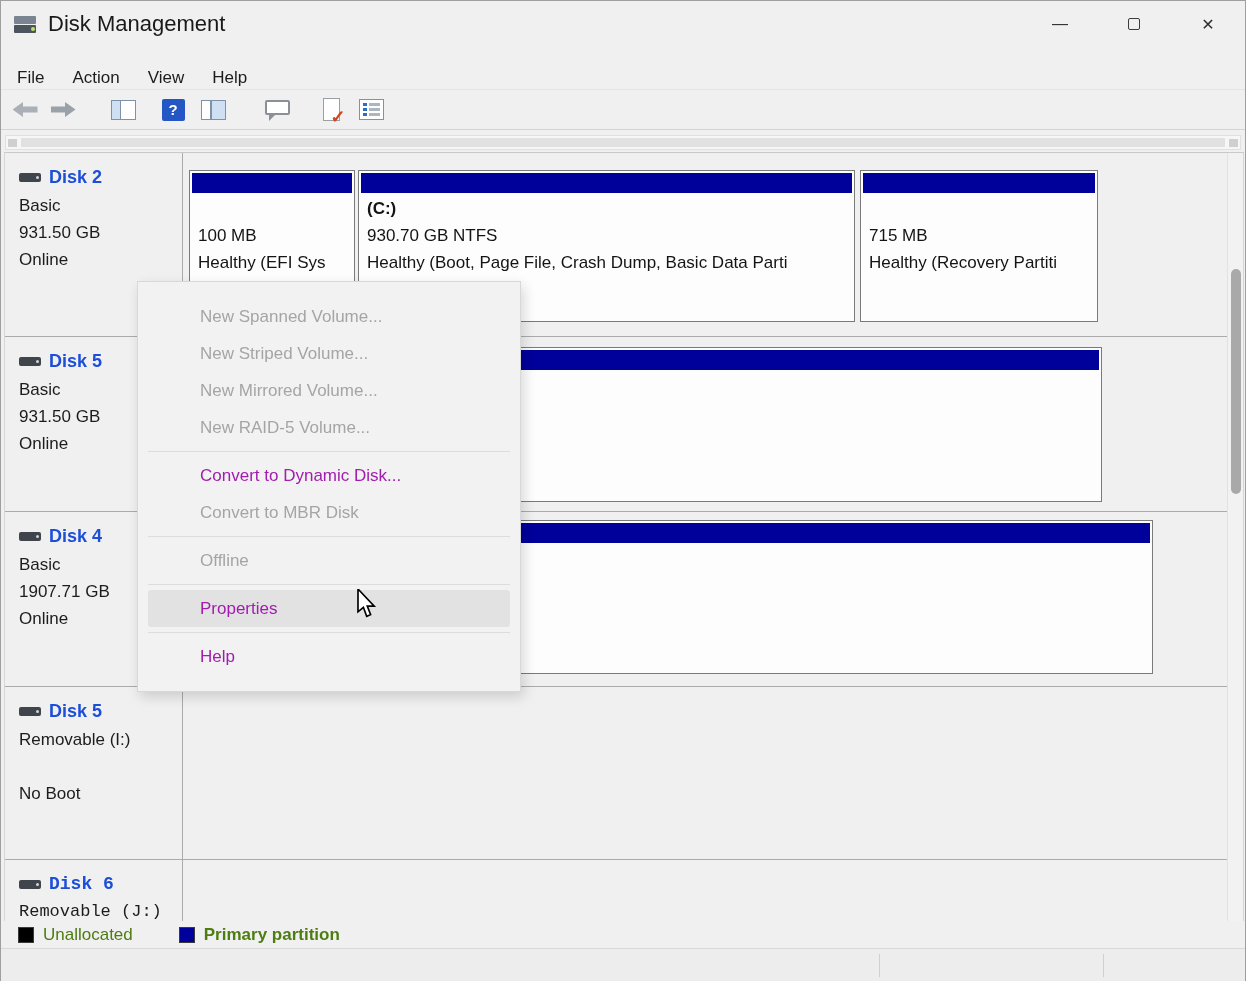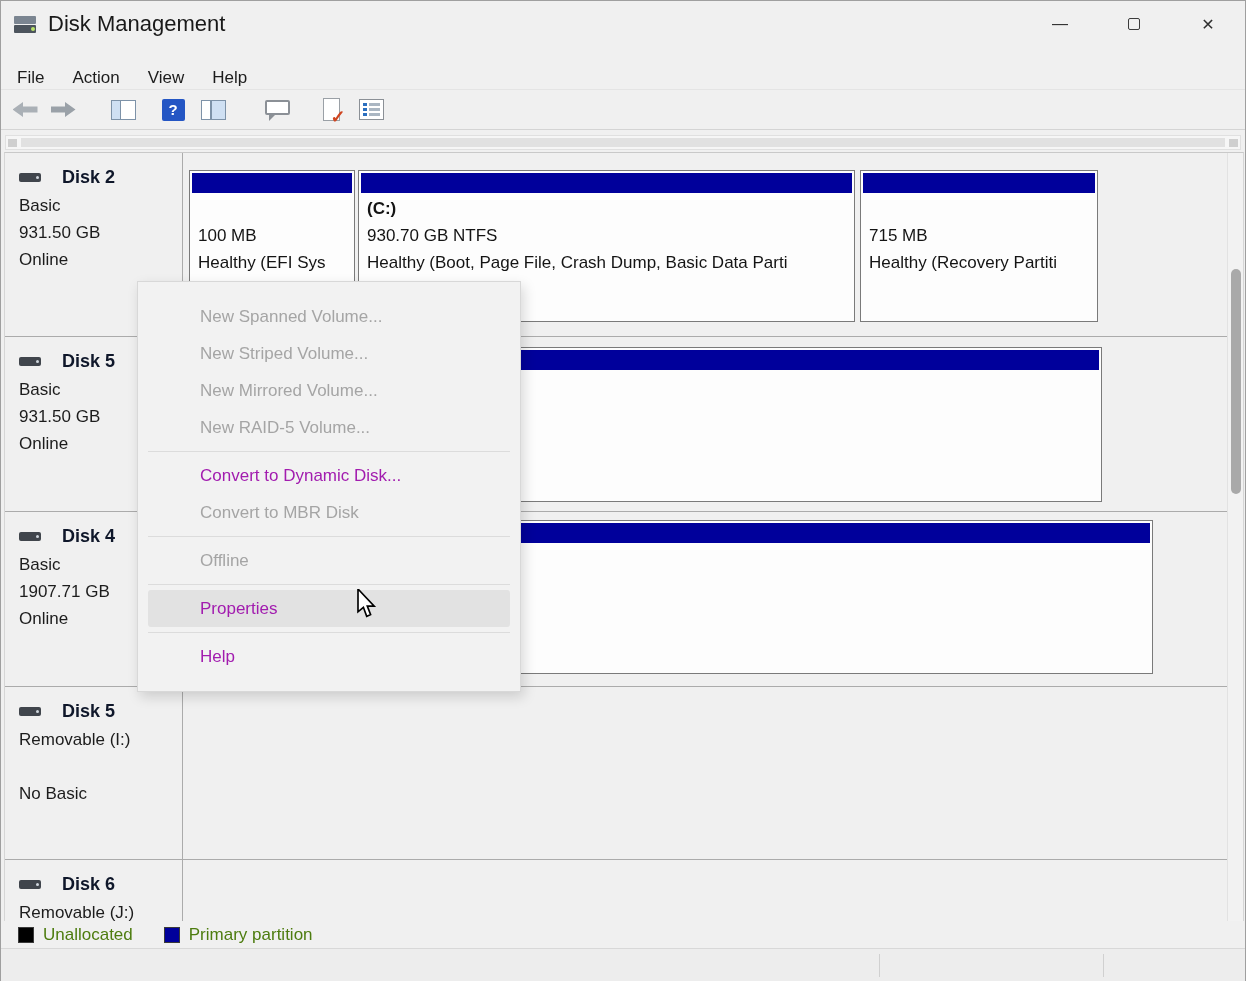--- a/index.html
+++ b/index.html
@@ -70,22 +70,22 @@
   .hscroll .hend.l { left:2px; } .hscroll .hend.r { right:2px; }
 
   
   .main { position:absolute; top:151px; left:3px; width:1240px; height:769px;
     background:#f0f0f0; border-top:1px solid #c9c9c9;
     border-left:1px solid #d6d6d6; border-right:1px solid #d6d6d6; }
   .rows { position:absolute; left:0; top:0; width:1224px; height:100%; overflow:hidden; }
   .disk-row { position:relative; width:100%; border-bottom:1px solid #ababab; }
   .disk-head { position:absolute; left:0; top:0; bottom:0; width:178px;
     border-right:1px solid #ababab; padding:14px 0 0 14px; }
-  .disk-title { display:flex; align-items:center; gap:21px; font-size:18px;
-    font-weight:bold; color:#0f172a; margin-bottom:4px; }
+  .disk-title { display:flex; align-items:center; gap:8px; font-size:18px;
+    font-weight:bold; color:#1d4ed8; margin-bottom:4px; }
   .drive-icon { width:22px; height:9px; background:#40454c; border-radius:2px; position:relative; }
   .drive-icon::after { content:""; position:absolute; right:2px; top:3px; width:3px;
     height:3px; background:#cfd6dd; border-radius:50%; }
   .disk-line { font-size:17px; color:#1c1c1c; line-height:27px; min-height:27px; }
 
   .partition { position:absolute; border:1px solid #7a7a7a; background:#fdfdfd; padding:2px; }
   .pheader { height:20px; width:100%; background:#00009b; }
   .pbody { padding:2px 6px; overflow:hidden; }
   .pline { font-size:17px; line-height:27px; min-height:27px; white-space:nowrap; color:#141414; }
   .pline.plabel { font-weight:bold; }
@@ -93,21 +93,21 @@
   
   .vscroll { position:absolute; right:0; top:0; width:16px; height:100%;
     background:#f2f2f2; border-left:1px solid #e2e2e2; }
   .vthumb { position:absolute; left:3px; width:10px; top:116px; height:225px;
     background:#a9a9a9; border-radius:5px; }
 
   
   .legend { position:absolute; top:920px; left:3px; width:1240px; height:27px;
     display:flex; align-items:center; background:#f0f0f0; }
   .legend-item { display:flex; align-items:center; margin-left:14px; }
-  .legend-item + .legend-item { margin-left:31px; }
+  .legend-item + .legend-item { margin-left:46px;font-weight:bold; }
   .swatch { width:16px; height:16px; margin-right:9px; border:1px solid #3a3a3a; }
   .legend-label { font-size:17px; color:#4d7c0f; }
 
   
   .statusbar { position:absolute; top:947px; left:0; width:100%; height:33px;
     background:#ededed; border-top:1px solid #d8d8d8; }
   .status-sep { position:absolute; top:5px; height:23px; width:1px; background:#d0d0d0; }
 
   
   .context-menu { position:absolute; left:136px; top:280px; width:384px;
@@ -270,25 +270,25 @@
       </div>
 
       <div class="disk-row" style="height:173px;">
         <div class="disk-head">
           <div class="disk-title">
               <span class="drive-icon"></span>
               <span>Disk 5</span>
             </div>
           <div class="disk-line">Removable (I:)</div>
           <div class="disk-line"></div>
-          <div class="disk-line">No Basic</div>
-        </div>
-      </div>
-
-      <div class="disk-row" style="height:62px; border-bottom:none;">
+          <div class="disk-line">No Boot</div>
+        </div>
+      </div>
+
+      <div class="disk-row" style="height:62px; border-bottom:none;font-family:Liberation Mono, monospace;">
         <div class="disk-head">
           <div class="disk-title">
               <span class="drive-icon"></span>
               <span>Disk 6</span>
             </div>
           <div class="disk-line">Removable (J:)</div>
         </div>
       </div>
 
     </div>

